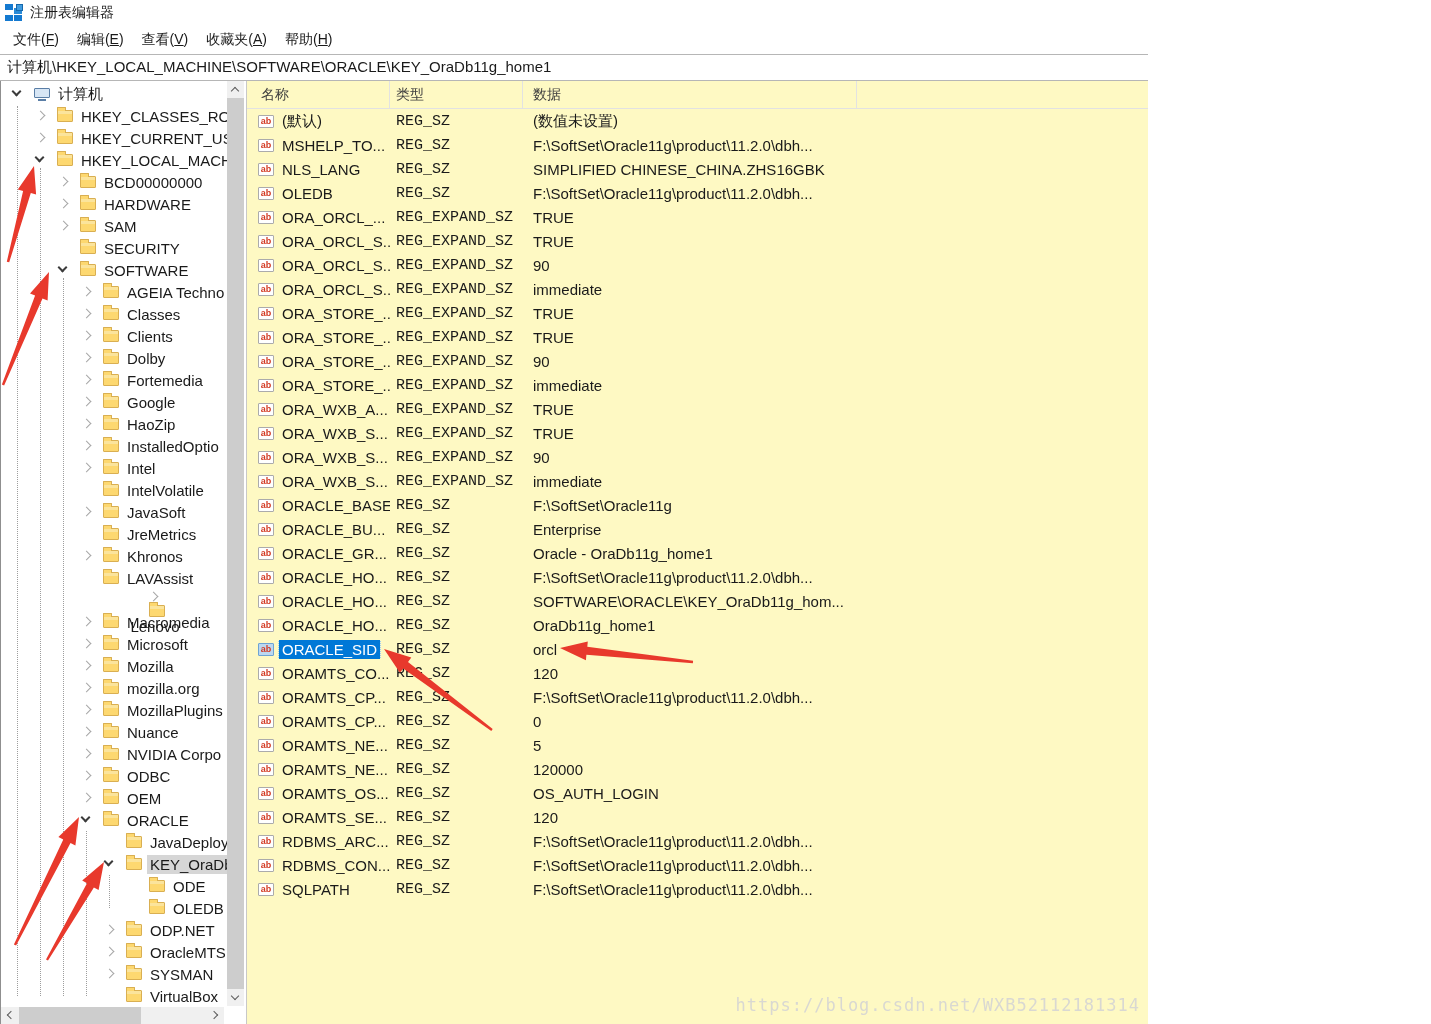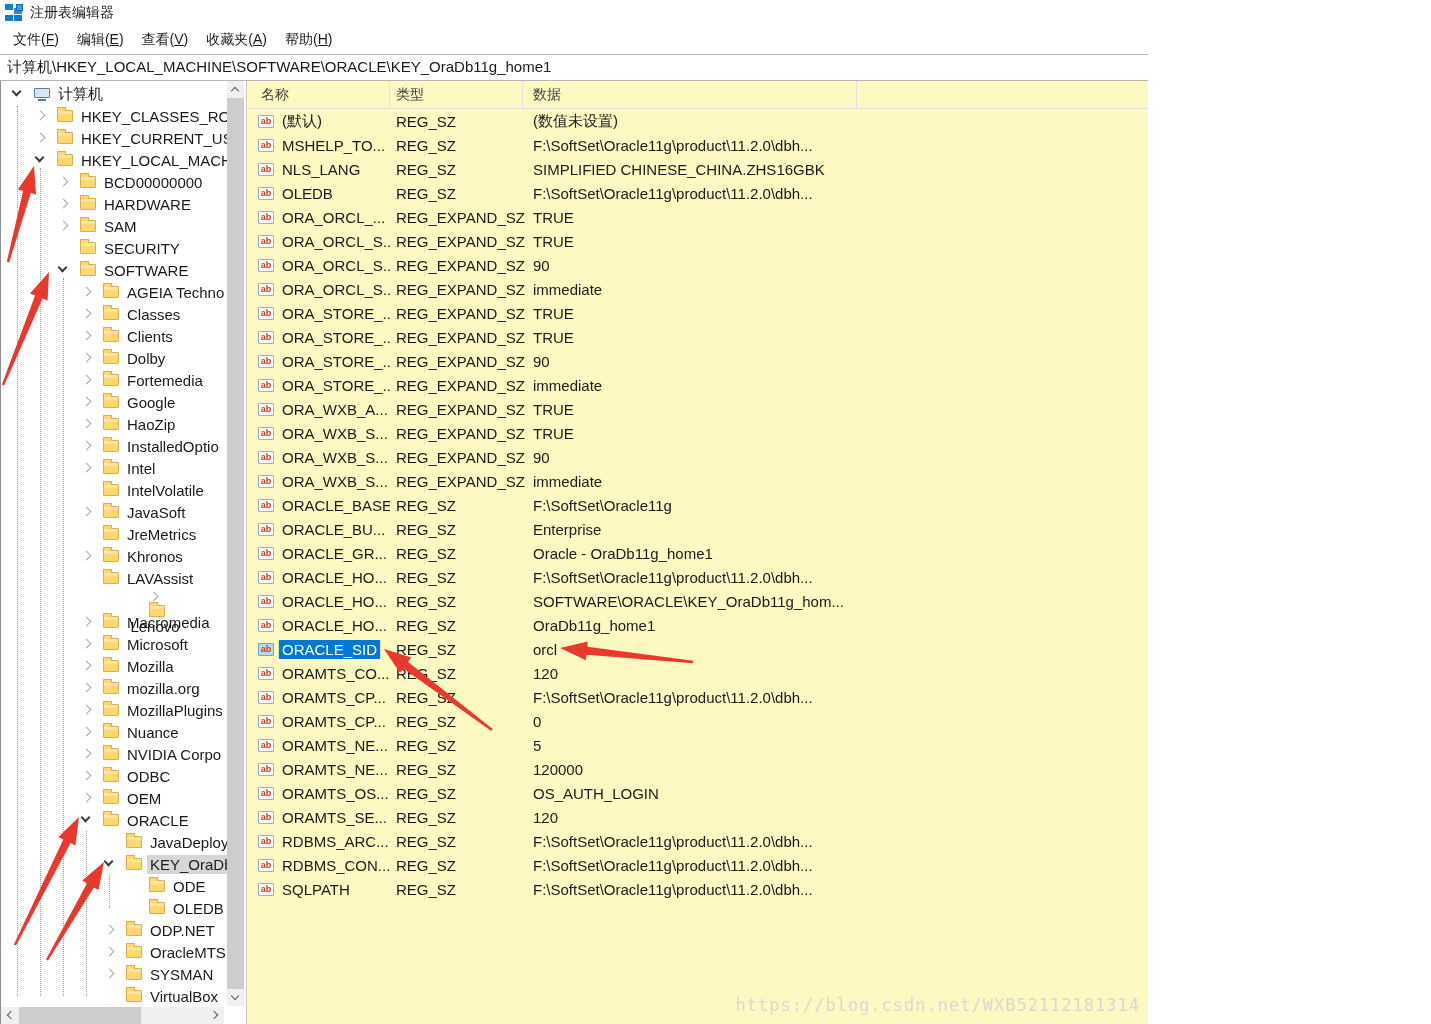--- a/index.html
+++ b/index.html
@@ -69,21 +69,21 @@
   .hcell.c1 { width:133px; padding-left:6px; }
   .hcell.c2 { width:334px; padding-left:10px; }
   .hcell.cf { flex:1; border-right:none; }
   .list-row { display:flex; height:24px; align-items:center; font-size:15px; white-space:nowrap; }
   .lcell-name { width:143px; display:flex; align-items:center; padding-left:11px; overflow:hidden; }
   .ab-icon { width:16px; height:13px; flex:0 0 16px; background:#fff; border:1px solid #ababab; border-radius:1px;
              font-size:9px; font-weight:bold; color:#d33a22; line-height:11px; text-align:center; letter-spacing:0; }
   .ab-icon.sel { background:#bcd8f0; border-color:#6da4d4; }
   .name-text { margin-left:5px; padding:1px 3px; overflow:hidden; }
   .name-text.sel { background:#0078d7; color:#fff; outline:1px dotted #9ecdf2; }
-  .lcell-type { width:133px; padding-left:6px; }
+  .lcell-type { width:133px; padding-left:6px;font-family:Liberation Mono, monospace; }
   .lcell-data { flex:1; padding-left:10px; }
 
   
   #arrow-layer { position:absolute; left:0; top:0; width:1431px; height:1024px; pointer-events:none; z-index:40; }
   .watermark { position:absolute; right:8px; bottom:9px; font-family:"DejaVu Sans Mono",monospace;
                font-size:17px; letter-spacing:1px; color:#d9d8d2; z-index:30; }
 </style>
 </head>
 <body>
 

